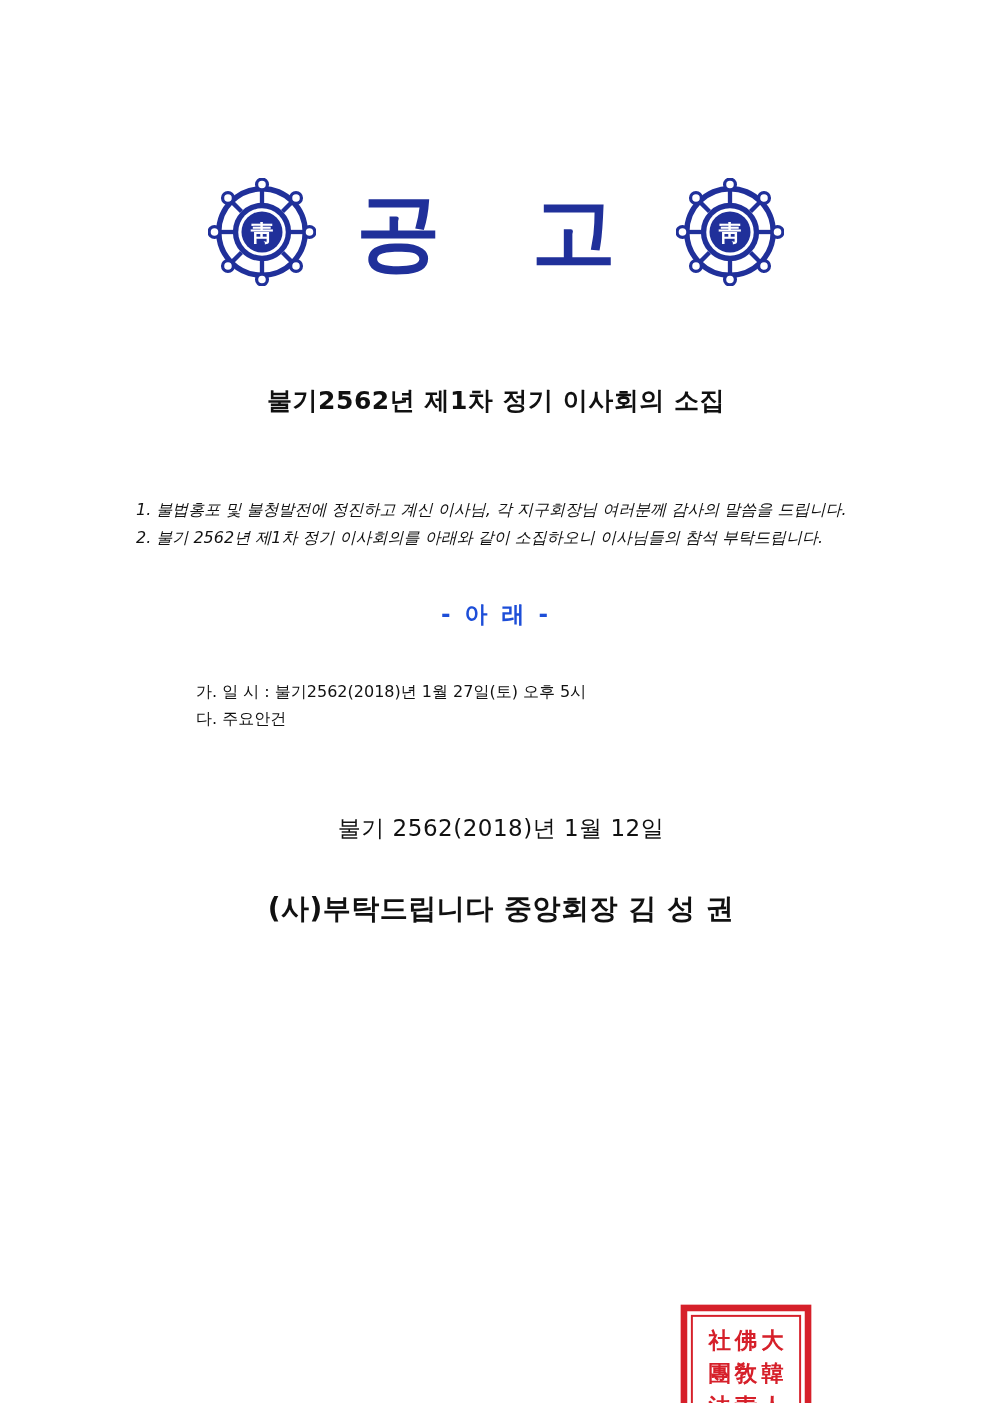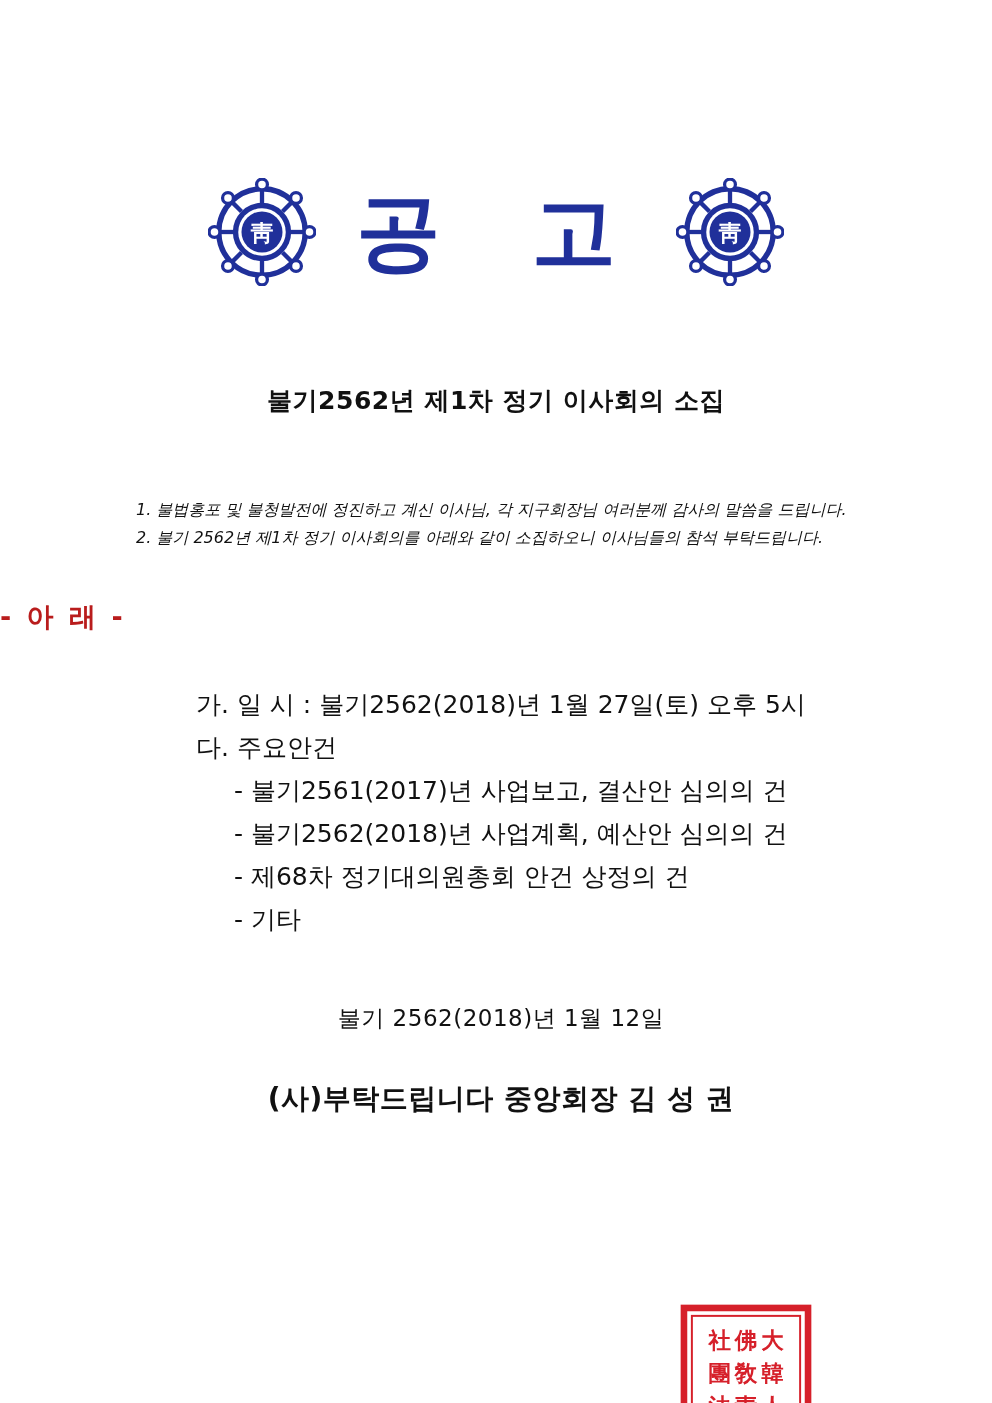--- a/index.html
+++ b/index.html
@@ -64,50 +64,50 @@
     color: #111;
     text-align: justify;
     font-style: italic;
   }
   .body-block p {
     margin: 0 0 2px 0;
   }
 
   
   .arae {
-    text-align: left;
-    font-size: 27px;
+    text-align: center;
+    font-size: 23px;
     font-weight: 700;
     margin-top: 48px;
     letter-spacing: 3px;
-    color: #b91c1c;
+    color: #1d4ed8;
   }
 
   
   .details {
     margin: 48px 0 0 196px;
-    font-size: 25px;
+    font-size: 16px;
     line-height: 1.72;
     color: #111;
   }
   .details .row {
     white-space: pre;
   }
   .sub-list {
     margin-left: 38px;
   }
   .sub-list .row {
     white-space: pre;
   }
 
   
   .date-line {
     text-align: center;
     font-size: 23px;
-    margin-top: 62px;
+    margin-top: 80px;
     color: #111;
     letter-spacing: 0.5px;
     padding-left: 10px;
   }
   .sign-line {
     text-align: center;
     font-size: 28px;
     font-weight: 700;
     margin-top: 46px;
     color: #111;
@@ -195,26 +195,20 @@
   <div class="body-block">
     <p>1. 불법홍포 및 불청발전에 정진하고 계신 이사님, 각 지구회장님 여러분께 감사의 말씀을 드립니다.</p>
     <p>2. 불기 2562년 제1차 정기 이사회의를 아래와 같이 소집하오니 이사님들의 참석 부탁드립니다.</p>
   </div>
 
   <div class="arae">- 아 래 -</div>
 
   <div class="details">
     <div class="row">가. 일 시 : 불기2562(2018)년 1월 27일(토) 오후 5시</div>
     <div class="row">다. 주요안건</div>
-    <div class="sub-list">
-      <div class="row">- 불기2561(2017)년 사업보고, 결산안 심의의 건</div>
-      <div class="row">- 불기2562(2018)년 사업계획, 예산안 심의의 건</div>
-      <div class="row">- 제68차 정기대의원총회 안건 상정의 건</div>
-      <div class="row">- 기타</div>
-    </div>
   </div>
 
   <div class="date-line">불기 2562(2018)년 1월 12일</div>
   <div class="sign-line">(사)부탁드립니다 중앙회장 김 성 권</div>
 
   <svg class="seal" viewBox="0 0 100 100">
     <rect x="3" y="3" width="94" height="94" fill="none" stroke="#d6202a" stroke-width="5"></rect>
     <rect x="9" y="9" width="82" height="82" fill="none" stroke="#d6202a" stroke-width="1.5"></rect>
     <g fill="#d6202a" font-family="DejaVu Sans, sans-serif" font-weight="bold" font-size="17" text-anchor="middle">
       <text x="30" y="33">社</text>

